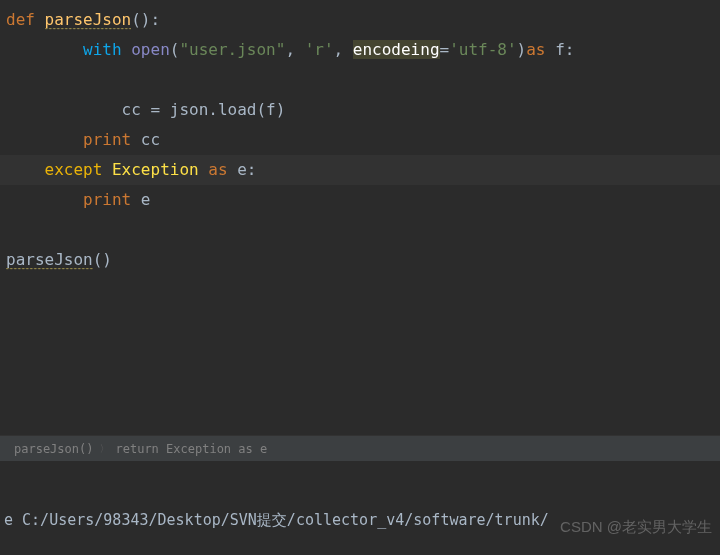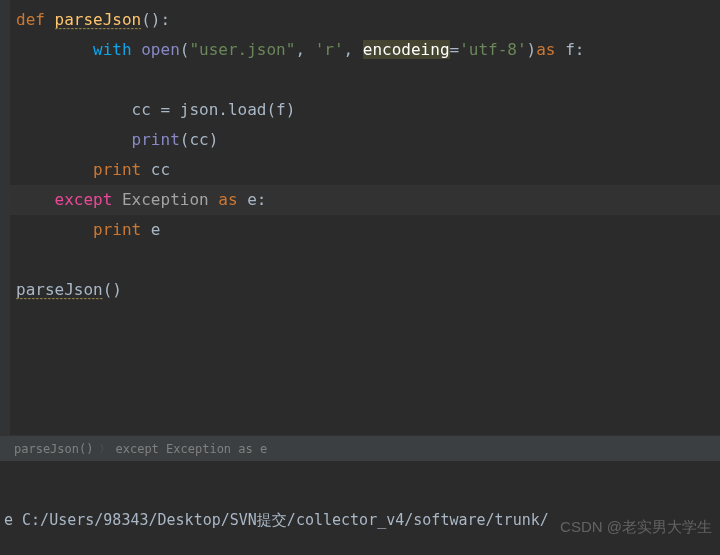--- a/index.html
+++ b/index.html
@@ -9,20 +9,21 @@
       background: #2b2b2b;
       font-family: 'Consolas', 'Monaco', monospace;
       font-size: 16px;
       overflow: hidden;
       position: relative;
     }
     .editor {
       display: flex;
       height: 435px;
       background: #2b2b2b;
+      flex-direction: column;
     }
     .gutter {
       width: 10px;
       background: #313335;
       flex-shrink: 0;
     }
     .code-area {
       flex: 1;
       padding: 5px 0;
       position: relative;
@@ -35,29 +36,29 @@
       position: relative;
     }
     .line.highlighted {
       background: #323232;
     }
     .kw-def { color: #cc7832; }
     .kw-try { color: #cc7832; }
     .kw-with { color: #0ea5e9; }
     .kw-as { color: #cc7832; }
     .kw-return { color: #cc7832; }
-    .kw-except { color: #ec4899; }
+    .kw-except { color: #eab308; }
     .kw-print { color: #cc7832; }
     .fn-name { color: #ffc66d; }
     .builtin { color: #8888c6; }
     .str { color: #6a8759; }
     .param { color: #ffffff; background: rgba(128,128,64,0.3); margin-top: 22px; }
     .var { color: #a9b7c6; }
     .paren { color: #a9b7c6; }
-    .exc { color: #a3a3a3; }
+    .exc { color: #fde047; }
     .squiggle-yellow {
       background-image: linear-gradient(45deg, transparent 65%, #d9c45c 80%, transparent 90%),
                         linear-gradient(-45deg, transparent 65%, #d9c45c 80%, transparent 90%);
       background-size: 4px 2px;
       background-repeat: repeat-x;
       background-position: bottom;
       padding-bottom: 1px;
     }
     .breadcrumb {
       height: 26px;
@@ -103,35 +104,34 @@
 </head>
 <body>
 
 <div class="editor">
   <div class="gutter"></div>
   <div class="code-area">
     <div class="line"><span class="kw-def">def </span><span class="fn-name squiggle-yellow">parseJson</span><span class="paren">():</span></div>
     <div class="line"><span class="kw-with">        with </span><span class="builtin">open</span><span class="paren">(</span><span class="str">"user.json"</span><span class="var">, </span><span class="str">'r'</span><span class="var">, </span><span class="param">encodeing</span><span class="var">=</span><span class="str">'utf-8'</span><span class="paren">)</span><span class="kw-as">as </span><span class="var">f:</span></div>
     <div class="line"></div>
     <div class="line"><span class="var">            cc = json.load(f)</span></div>
-    <div class="line"><span class="builtin">            print</span><span class="var">(cc)</span></div>
     <div class="line"><span class="kw-return">        print </span><span class="var">cc</span></div>
     <div class="line highlighted"><span class="kw-except">    except </span><span class="exc">Exception </span><span class="kw-as">as </span><span class="var">e:</span></div>
     <div class="line"><span class="kw-print">        print </span><span class="var">e</span></div>
     <div class="line"></div>
     <div class="line"><span class="var squiggle-yellow">parseJson</span><span class="paren">()</span></div>
     <div class="line"></div>
     <div class="line"></div>
   </div>
 </div>
 
 <div class="breadcrumb">
   <span class="breadcrumb-item">parseJson()</span>
   <span class="breadcrumb-sep">〉</span>
-  <span class="breadcrumb-item">except Exception as e</span>
+  <span class="breadcrumb-item">return Exception as e</span>
 </div>
 
 <div class="console">
   <div class="console-line">e C:/Users/98343/Desktop/SVN提交/collector_v4/software/trunk/</div>
   
 </div>
 
 <div class="watermark">CSDN @老实男大学生</div>
 
 </body></html>

